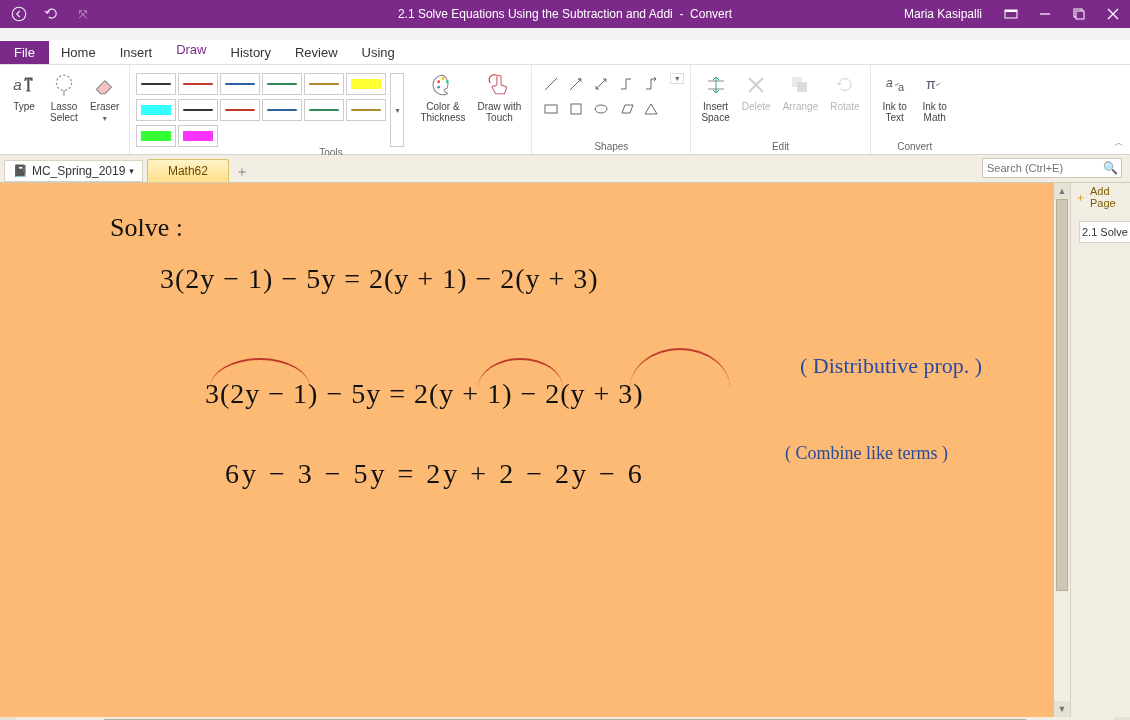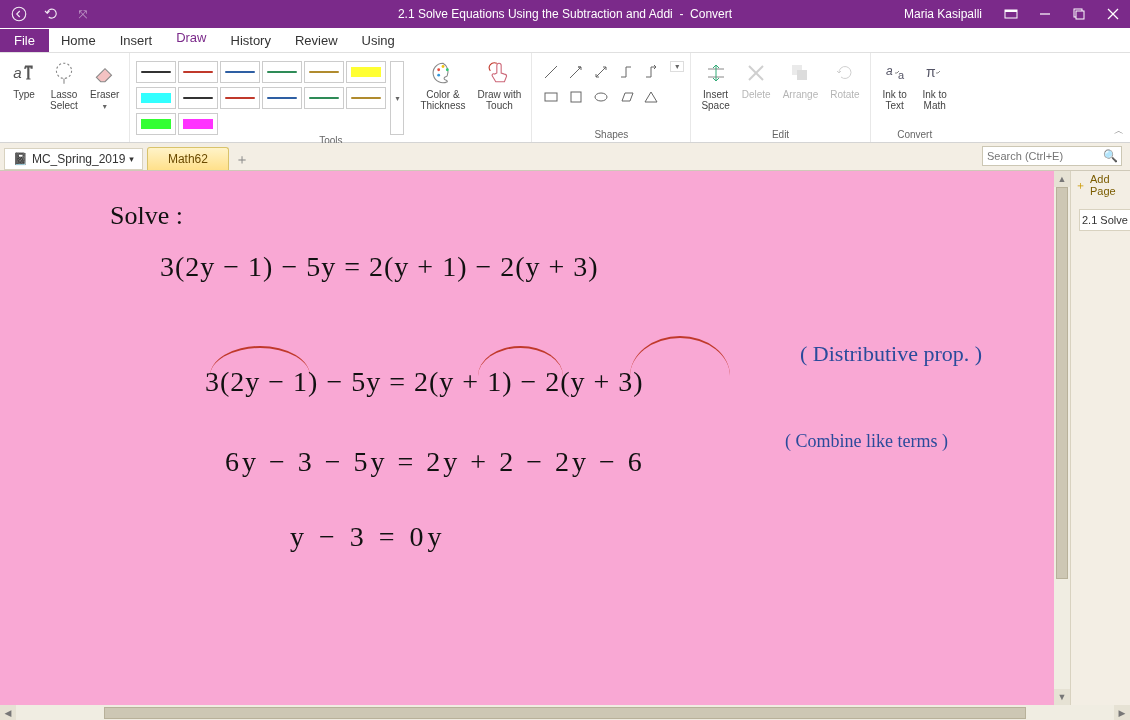--- a/index.html
+++ b/index.html
@@ -8,21 +8,21 @@
 
 .titlebar { height: 28px; background: #7b2a8a; display: flex; align-items: center; color: #fff; font-size: 12px; position: relative; }
 .titlebar .tb-left { display: flex; align-items: center; gap: 14px; padding-left: 10px; }
 .titlebar .tb-icon { width: 18px; height: 18px; display: flex; align-items: center; justify-content: center; opacity: 0.9; }
 .titlebar .tb-center { position: absolute; left: 50%; transform: translateX(-50%); white-space: nowrap; font-size: 12px; }
 .titlebar .tb-right { margin-left: auto; display: flex; align-items: center; gap: 0; }
 .titlebar .tb-user { padding: 0 12px; font-size: 12px; }
 .titlebar .winbtn { width: 34px; height: 28px; display: flex; align-items: center; justify-content: center; }
 
 
-.menubar { height: 25px; background: #fff; display: flex; align-items: center; border-bottom: 1px solid #e0e0e0; }
+.menubar { height: 25px; background: #fff; display: flex; align-items: center; border-bottom: 1px solid #e0e0e0; margin-top: 12px; }
 .menubar .menuitem { padding: 4px 12px; font-size: 13px; color: #333; cursor: pointer; }
 .menubar .menuitem.file { background: #7b2a8a; color: #fff; padding: 4px 14px; }
 .menubar .menuitem.active { color: #7b2a8a; border-bottom: 2px solid #7b2a8a; padding-bottom: 8px; }
 
 
 .ribbon { height: 90px; background: #fff; display: flex; border-bottom: 1px solid #d4d4d4; position: relative; }
 .ribbon-group { display: flex; flex-direction: column; align-items: center; border-right: 1px solid #e8e8e8; padding: 4px 6px 0; justify-content: space-between; }
 .ribbon-group-label { font-size: 10px; color: #666; text-align: center; padding-bottom: 2px; }
 .ribbon-group.no-label .ribbon-group-label { visibility: hidden; }
 .rg-items { display: flex; gap: 4px; align-items: flex-start; flex: 1; }
@@ -49,21 +49,21 @@
 .nbtabs { height: 28px; background: #f3eee4; display: flex; align-items: flex-end; border-bottom: 1px solid #cfc9b8; position: relative; }
 .nb-dropdown { display: flex; align-items: center; gap: 4px; padding: 4px 8px; font-size: 12px; color: #333; background: #fff; border: 1px solid #d8d2c0; margin: 2px 0 0 4px; height: 22px; cursor: pointer; }
 .nb-tab { padding: 4px 20px; font-size: 12px; color: #6b4a00; background: linear-gradient(#fff3c8,#ffe08a); border: 1px solid #d9c36a; border-bottom: none; border-radius: 3px 3px 0 0; margin-left: 4px; cursor:pointer; }
 .nb-addtab { width: 22px; height: 20px; display:flex; align-items:center; justify-content:center; color:#888; font-size: 14px; margin-left: 2px; cursor:pointer; }
 .nb-search { position: absolute; right: 8px; top: 3px; width: 140px; height: 20px; border: 1px solid #ccc7b4; background: #fff; font-size: 11px; padding: 0 20px 0 4px; color: #888; }
 .nb-search-icon { position:absolute; right: 12px; top: 6px; color:#888; font-size: 12px; }
 
 
 .content-row { display: flex; height: calc(720px - 28px - 24px - 90px - 28px - 16px); }
 .canvas-wrap { flex: 1; position: relative; background: #fdfdf7; overflow: hidden; }
-.canvas { position: absolute; inset: 0 16px 0 0; background: #f9a8d4; }
+.canvas { position: absolute; inset: 0 16px 0 0; background: #fdba74; }
 .expand-icon { position:absolute; top: 4px; right: 22px; color:#999; font-size: 12px; cursor:pointer; }
 .vscroll { position: absolute; right: 0; top: 0; bottom: 0; width: 16px; background: #f0ede2; }
 .vscroll .arrow { height: 16px; display:flex; align-items:center; justify-content:center; font-size:9px; color:#777; background:#e6e2d4; }
 .vscroll .track { position:absolute; top:16px; bottom:16px; left:0; right:0; }
 .vscroll .thumb { position:absolute; left:2px; right:2px; background:#cdc7b4; border:1px solid #b8b19a; }
 
 .page-panel { width: 60px; background: #f3eee4; border-left: 1px solid #d8d2c0; position: relative; }
 .add-page { position:absolute; top: 2px; left: 4px; right: 0; font-size: 11px; color: #7a5c00; display:flex; align-items:center; gap:4px; cursor:pointer; }
 .page-item { position:absolute; top: 38px; left: 8px; right: 0; font-size: 11px; color: #333; padding: 4px 2px; background: #fff; border: 1px solid #d8d2c0; border-right: none; cursor:pointer; }
 
@@ -408,21 +408,20 @@
       <div class="arc" style="left:210px; top:175px; width:100px; height:30px;"></div>
       <div class="arc" style="left:478px; top:175px; width:85px; height:30px;"></div>
       <div class="arc" style="left:630px; top:165px; width:100px; height:40px;"></div>
 
       <div class="ink" style="left:205px; top:195px; font-size:28px; letter-spacing:1px;">3(2y − 1) − 5y  =  2(y + 1) − 2(y + 3)</div>
       <div class="ink blue" style="left:800px; top:170px; font-size:22px;">( Distributive prop. )</div>
 
       <div class="ink" style="left:225px; top:275px; font-size:28px; letter-spacing:3px;">6y − 3 − 5y  =  2y + 2 − 2y − 6</div>
       <div class="ink blue" style="left:785px; top:260px; font-size:18px;">( Combine like terms )</div>
 
-      <div class="ink" style="left:290px; top:350px; font-size:28px; letter-spacing:4px;">y − 3   =   0y</div>
     </div>
     <div class="vscroll">
       <div class="arrow">▲</div>
       <div class="track">
           <div class="thumb" style="top:0; height:78%;"></div>
         </div>
       <div class="arrow" style="position:absolute;bottom:0;left:0;right:0;">▼</div>
     </div>
   </div>
   <div class="page-panel">

